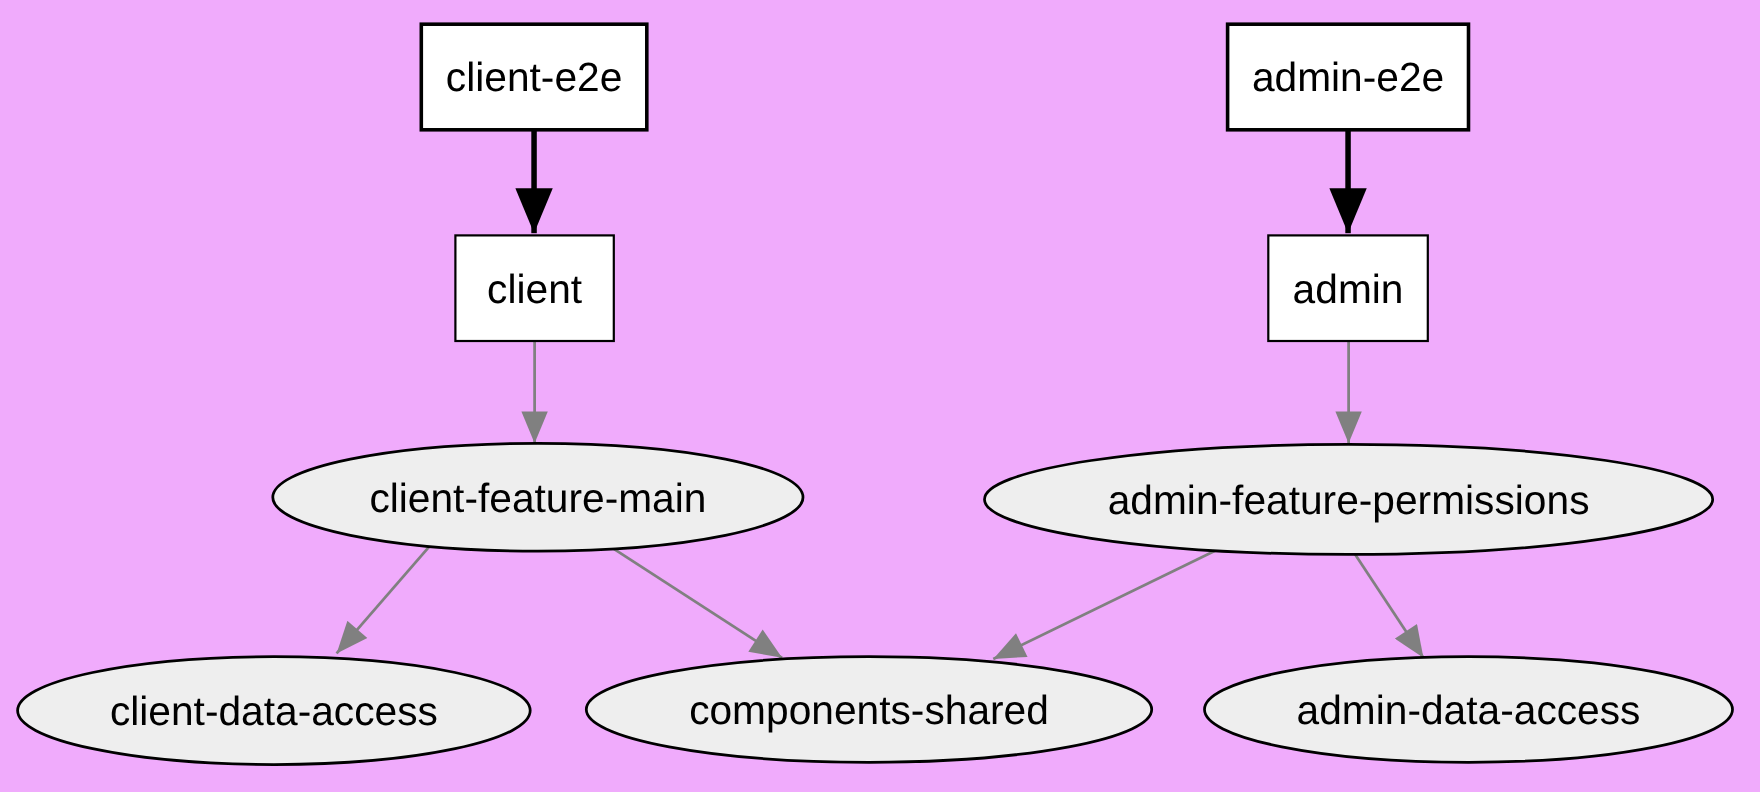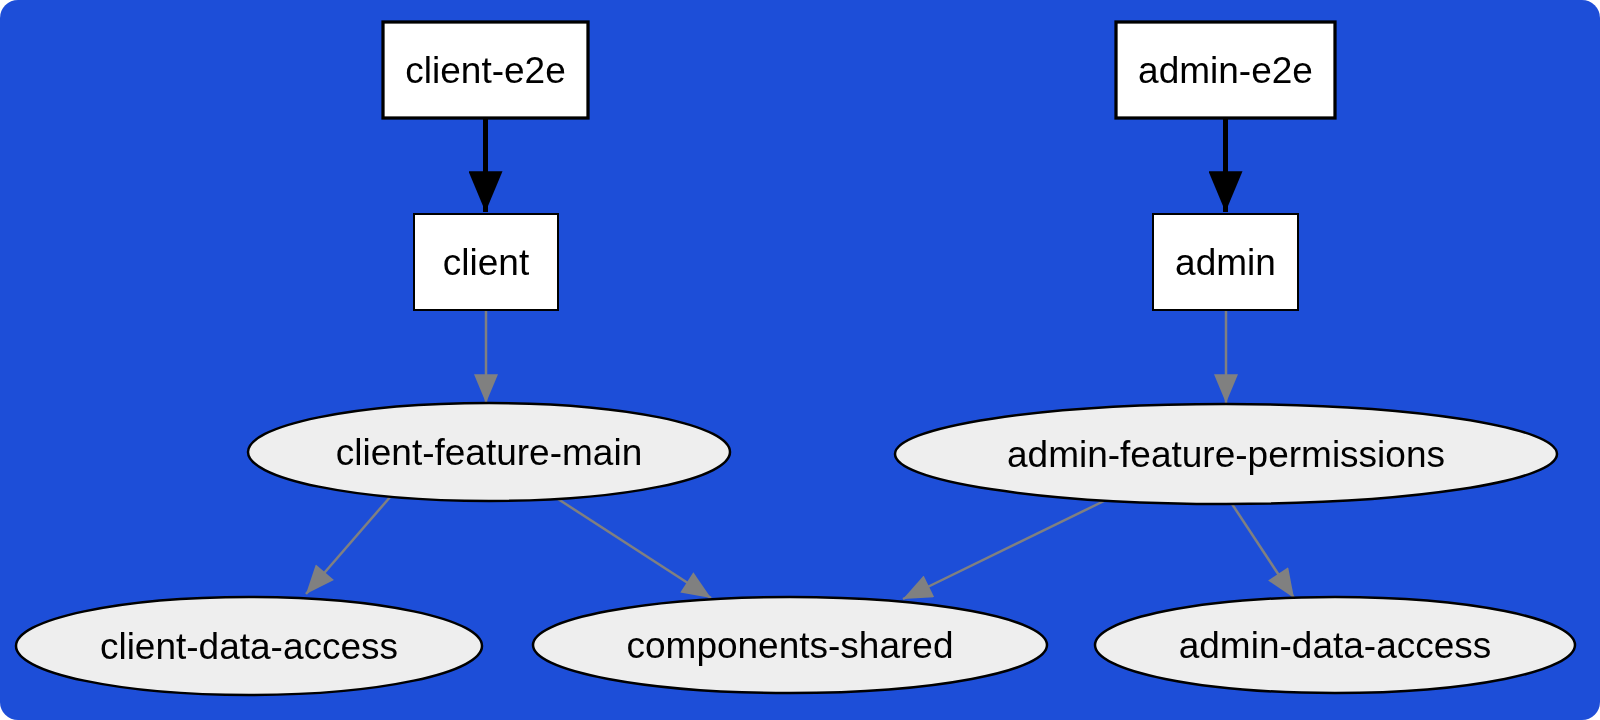--- a/index.html
+++ b/index.html
@@ -4,23 +4,22 @@
 <style>
   html, body {
     margin: 0;
     padding: 0;
     background: #ffffff;
   }
   .canvas-wrap {
     position: relative;
     width: 1600px;
     height: 720px;
-    background: #1d4ed8;
+    background: #f0abfc;
     overflow: hidden;
-    border-radius: 18px;
   }
   svg {
     display: block;
   }
   .node-label {
     font-family: "Liberation Sans", "DejaVu Sans", sans-serif;
     font-size: 37px;
     fill: #000000;
     text-anchor: middle;
   }

